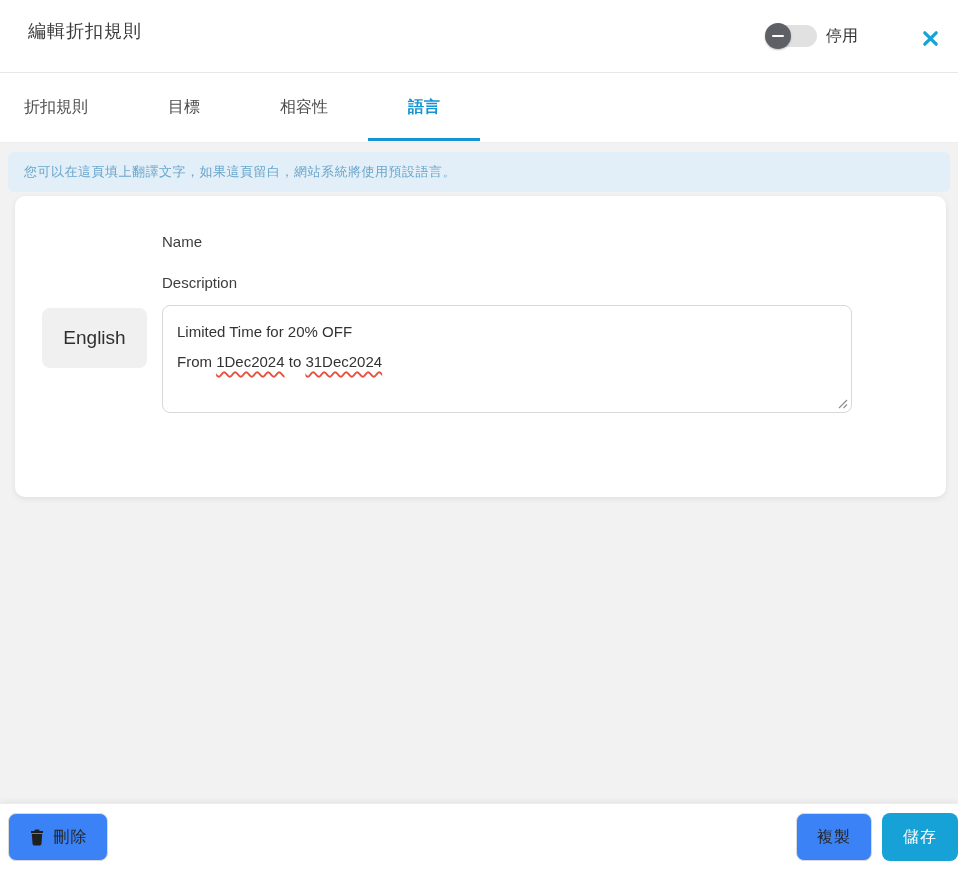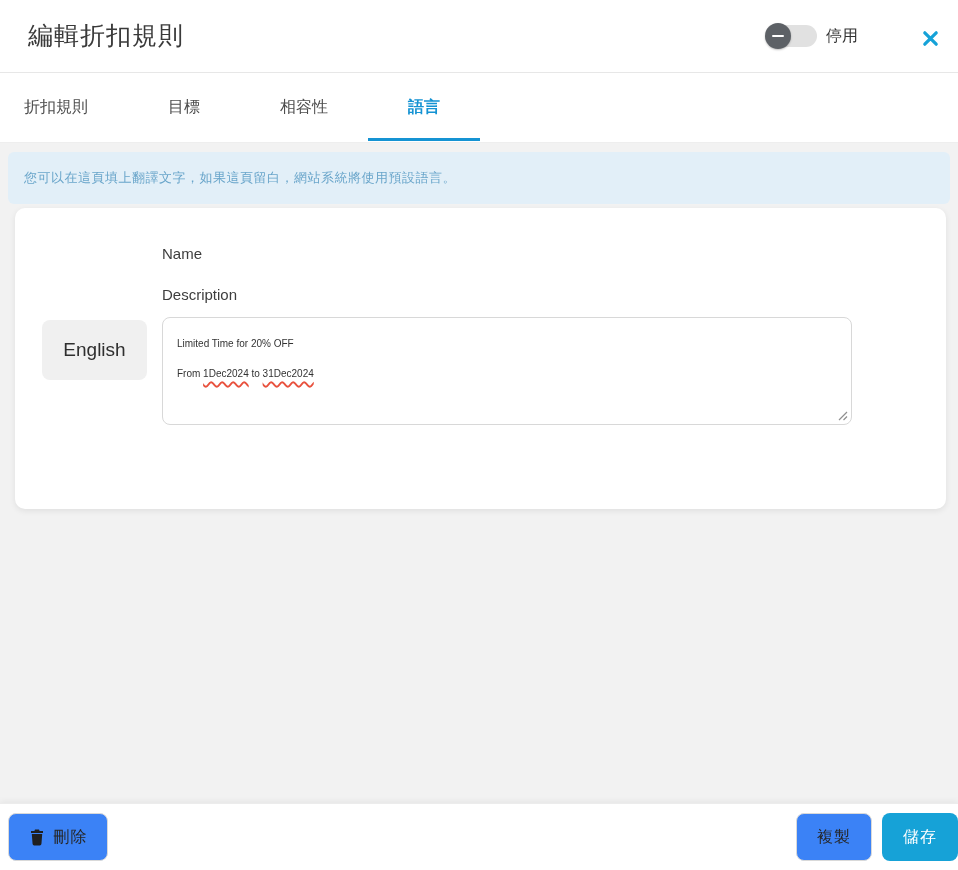--- a/index.html
+++ b/index.html
@@ -15,21 +15,21 @@
   
   .dlg-header {
     height: 73px;
     background: #fff;
     border-bottom: 1px solid #e7e7e7;
     position: relative;
   }
   .dlg-title {
     position: absolute;
     left: 28px; top: 19px;
-    font-size: 25px;
+    font-size: 18px;
     color: #3a3a3a;
     letter-spacing: 1px;
   }
   .toggle-group {
     position: absolute;
     right: 100px; top: 25px;
     display: flex; align-items: center;
     cursor: pointer;
   }
   .toggle-pill {
@@ -94,21 +94,21 @@
     background: #1593d3;
   }
 
   
   .dlg-body {
     height: 660px;
     background: #f2f2f2;
     padding: 9px 8px 0 8px;
   }
   .info-banner {
-    height: 52px;
+    height: 40px;
     background: #e2eff8;
     border-radius: 6px;
     display: flex; align-items: center;
     padding: 0 16px;
     font-size: 13px;
     color: #69a5ca;
     letter-spacing: .5px;
     text-align: right;
   }
   .card {
@@ -151,21 +151,21 @@
     background: #fff;
   }
   .desc-label { margin-top: 24px; margin-bottom: 14px; }
   .textarea {
     position: relative;
     width: 100%;
     height: 108px;
     border: 1px solid #d8d8d8;
     border-radius: 8px;
     padding: 11px 14px;
-    font-size: 10px;
+    font-size: 15px;
     line-height: 30px;
     color: #333;
     background: #fff;
     cursor: text;
   }
   .sq {
     text-decoration: underline;
     text-decoration-style: wavy;
     text-decoration-color: #e8513d;
     text-decoration-thickness: 1.5px;

